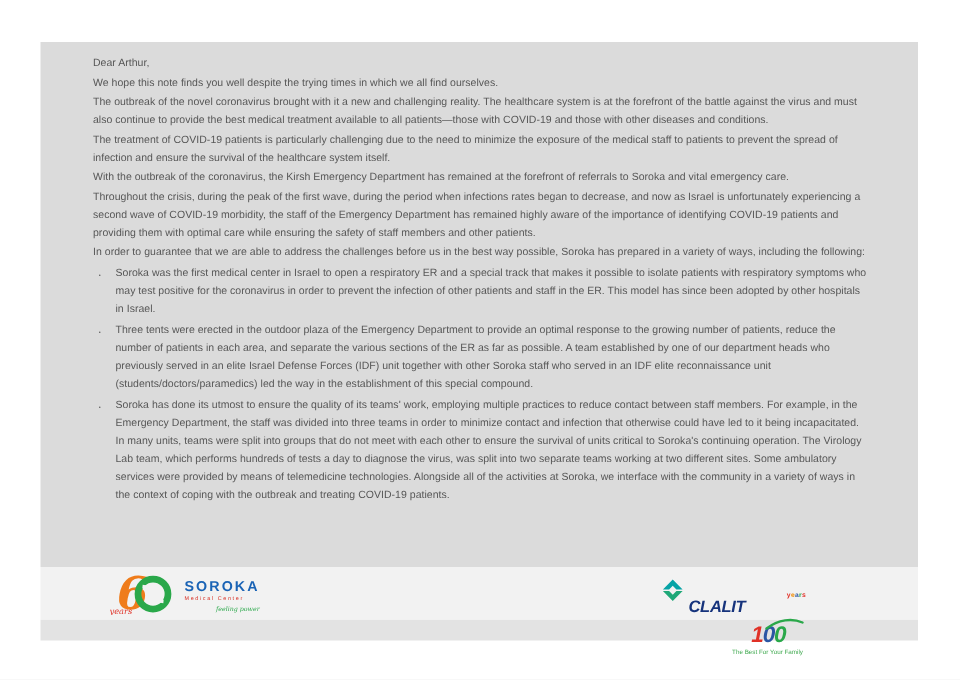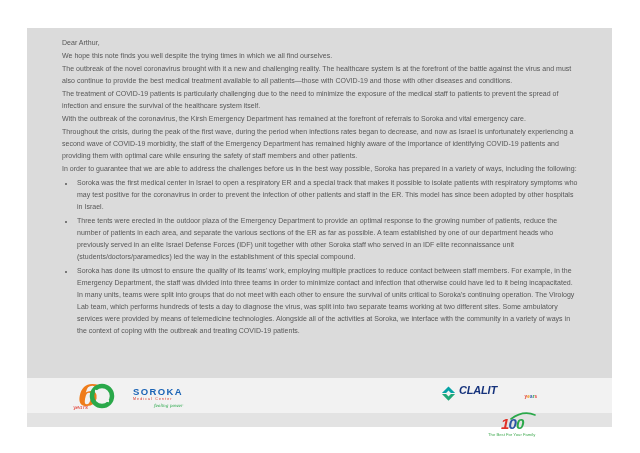--- a/index.html
+++ b/index.html
@@ -25,30 +25,30 @@
   .text-area ul { list-style: disc outside; padding-left: 13px; margin-top: 2px; }
   .text-area li { margin-bottom: 2px; padding-left: 2px; }
   .text-area li::marker { font-size: 6px; }
 
   
   .logo-band { position: relative; height: 35px; background: #f2f2f2; }
 
   
   .soroka { position: absolute; left: 46px; top: 2px; display: flex; align-items: flex-start; }
   .soroka-mark { width: 44px; height: 30px; display: block; }
-  .soroka-text { margin-left: 16px; padding-top: 8px; }
+  .soroka-text { margin-left: 6px; padding-top: 8px; }
   .soroka-name { font-size: 9.5px; font-weight: bold; letter-spacing: 1.4px; color: #1a63b5; line-height: 8px; }
   .soroka-sub { font-size: 3.6px; letter-spacing: 1.1px; color: #d93025; line-height: 5px; margin-top: 1px; }
   .soroka-tag { font-size: 4.2px; font-style: italic; font-family: "DejaVu Serif", serif; color: #2aa84a; line-height: 5px; text-align: right; margin-top: 1px; }
 
   
   .clalit { position: absolute; left: 414px; top: 6px; }
   .clalit-row { display: flex; align-items: flex-start; }
   .clalit-star { width: 15px; height: 15px; margin-top: 2px; display: block; }
-  .clalit-name { font-size: 11px; font-weight: bold; font-style: italic; letter-spacing: -0.2px; color: #16337c; margin-left: 3px; margin-top: 0; text-align: right; }
+  .clalit-name { font-size: 11px; font-weight: bold; font-style: italic; letter-spacing: -0.2px; color: #16337c; margin-left: 3px; margin-top: 15px; text-align: right; }
   .clalit-100 { font-size: 15px; font-weight: bold; font-style: italic; letter-spacing: -0.8px; margin-left: 4px; position: relative; margin-top: 31px; }
   .digit-1 { color: #e03127; }
   .digit-0a { color: #2b56a4; }
   .digit-0b { color: #2aa84a; }
   .swoosh { position: absolute; top: -3px; left: 9px; width: 26px; height: 8px; }
   .clalit-years { font-size: 4.5px; font-weight: bold; margin-top: 10px; margin-left: 1px; letter-spacing: 0.2px; }
   .yl0 { color: #e03127; } .yl1 { color: #f08a00; } .yl2 { color: #2b56a4; } .yl3 { color: #2aa84a; } .yl4 { color: #e03127; }
   .clalit-tag { font-size: 4.2px; color: #3fa94f; text-align: right; margin-top: 0; padding-right: 2px; line-height: 5px; }
 
   

